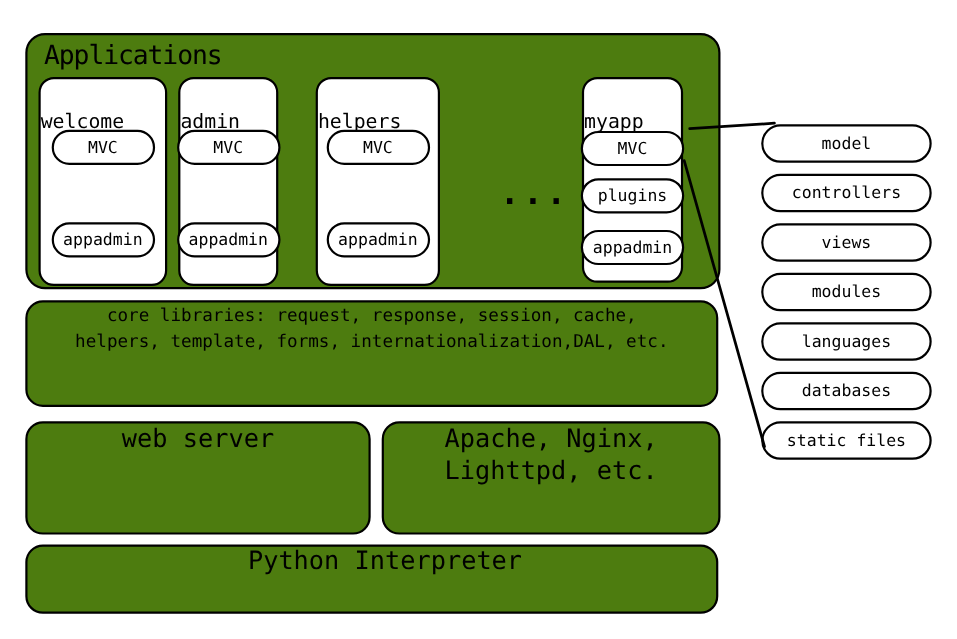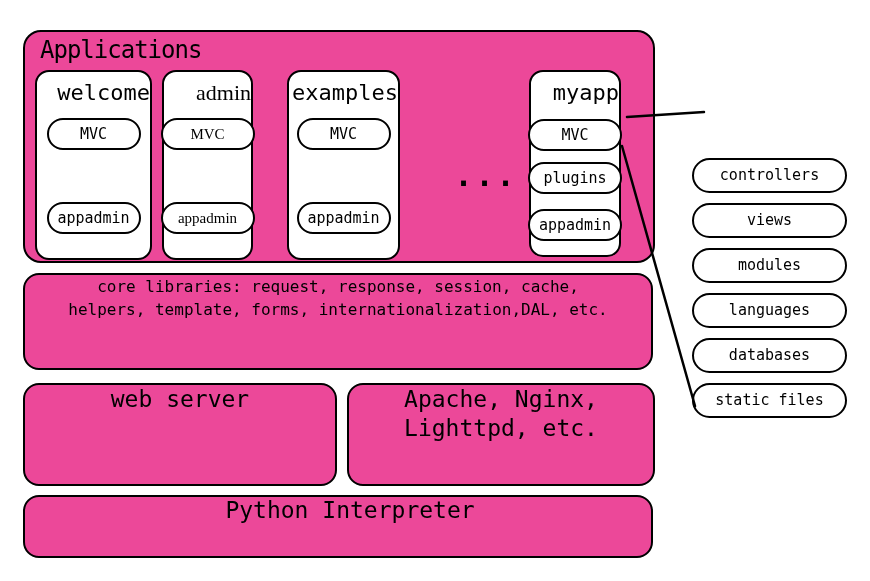--- a/index.html
+++ b/index.html
@@ -14,44 +14,44 @@
     background: #ffffff;
     font-family: "DejaVu Sans Mono", "Liberation Mono", monospace;
     color: #000000;
     overflow: hidden;
   }
   .box {
     position: absolute;
     box-sizing: border-box;
     border: 2.5px solid #000;
     border-radius: 16px;
-    background: #ec4899;
+    background: #4d7c0f;
   }
   .apps-title {
     position: absolute;
     left: 15px;
     top: 4px;
     font-size: 24px;
     letter-spacing: -1px;
     white-space: nowrap;
   }
   .app-card {
     position: absolute;
     box-sizing: border-box;
     border: 2.5px solid #000;
     border-radius: 14px;
     background: #fff;
   }
   .app-label {
     position: absolute;
-    top: 8px;
+    top: 28px;
     left: 0;
     width: 100%;
-    text-align: right;
-    font-size: 22px;
+    text-align: left;
+    font-size: 18px;
     white-space: nowrap;
   }
   .pill {
     position: absolute;
     left: 50%;
     transform: translateX(-50%);
     box-sizing: border-box;
     width: 94px;
     height: 32px;
     border: 2px solid #000;
@@ -110,42 +110,43 @@
 
   <div class="box" style="left:23px; top:30px; width:632px; height:233px; border-radius:18px;">
     <div class="apps-title">Applications</div>
 
     <div class="app-card" style="left:10px; top:38px; width:117px; height:190px;">
       <div class="app-label">welcome</div>
       <div class="pill" style="top:46px;">MVC</div>
       <div class="pill" style="top:130px;">appadmin</div>
     </div>
 
-    <div class="app-card" style="left:137px; top:38px; width:91px; height:190px;font-family:Liberation Serif, serif;">
+    <div class="app-card" style="left:137px; top:38px; width:91px; height:190px;">
       <div class="app-label">admin</div>
       <div class="pill" style="top:46px;">MVC</div>
       <div class="pill" style="top:130px;">appadmin</div>
     </div>
 
     <div class="app-card" style="left:262px; top:38px; width:113px; height:190px;">
-      <div class="app-label">examples</div>
+      <div class="app-label">helpers</div>
       <div class="pill" style="top:46px;">MVC</div>
       <div class="pill" style="top:130px;">appadmin</div>
     </div>
 
     <div class="ellipsis">...</div>
 
     <div class="app-card" style="left:504px; top:38px; width:92px; height:187px;">
       <div class="app-label">myapp</div>
       <div class="pill" style="top:47px;">MVC</div>
       <div class="pill" style="top:90px;">plugins</div>
       <div class="pill" style="top:137px;">appadmin</div>
     </div>
   </div>
 
+  <div class="rpill" style="top:113px;">model</div>
   <div class="rpill" style="top:158px;">controllers</div>
   <div class="rpill" style="top:203px;">views</div>
   <div class="rpill" style="top:248px;">modules</div>
   <div class="rpill" style="top:293px;">languages</div>
   <div class="rpill" style="top:338px;">databases</div>
   <div class="rpill" style="top:383px;">static files</div>
 
   <div class="box center-text core-box" style="left:23px; top:273px; width:630px; height:97px;">
     <div>core libraries: request, response, session, cache,</div>
     <div>helpers, template, forms, internationalization,DAL, etc.</div>

